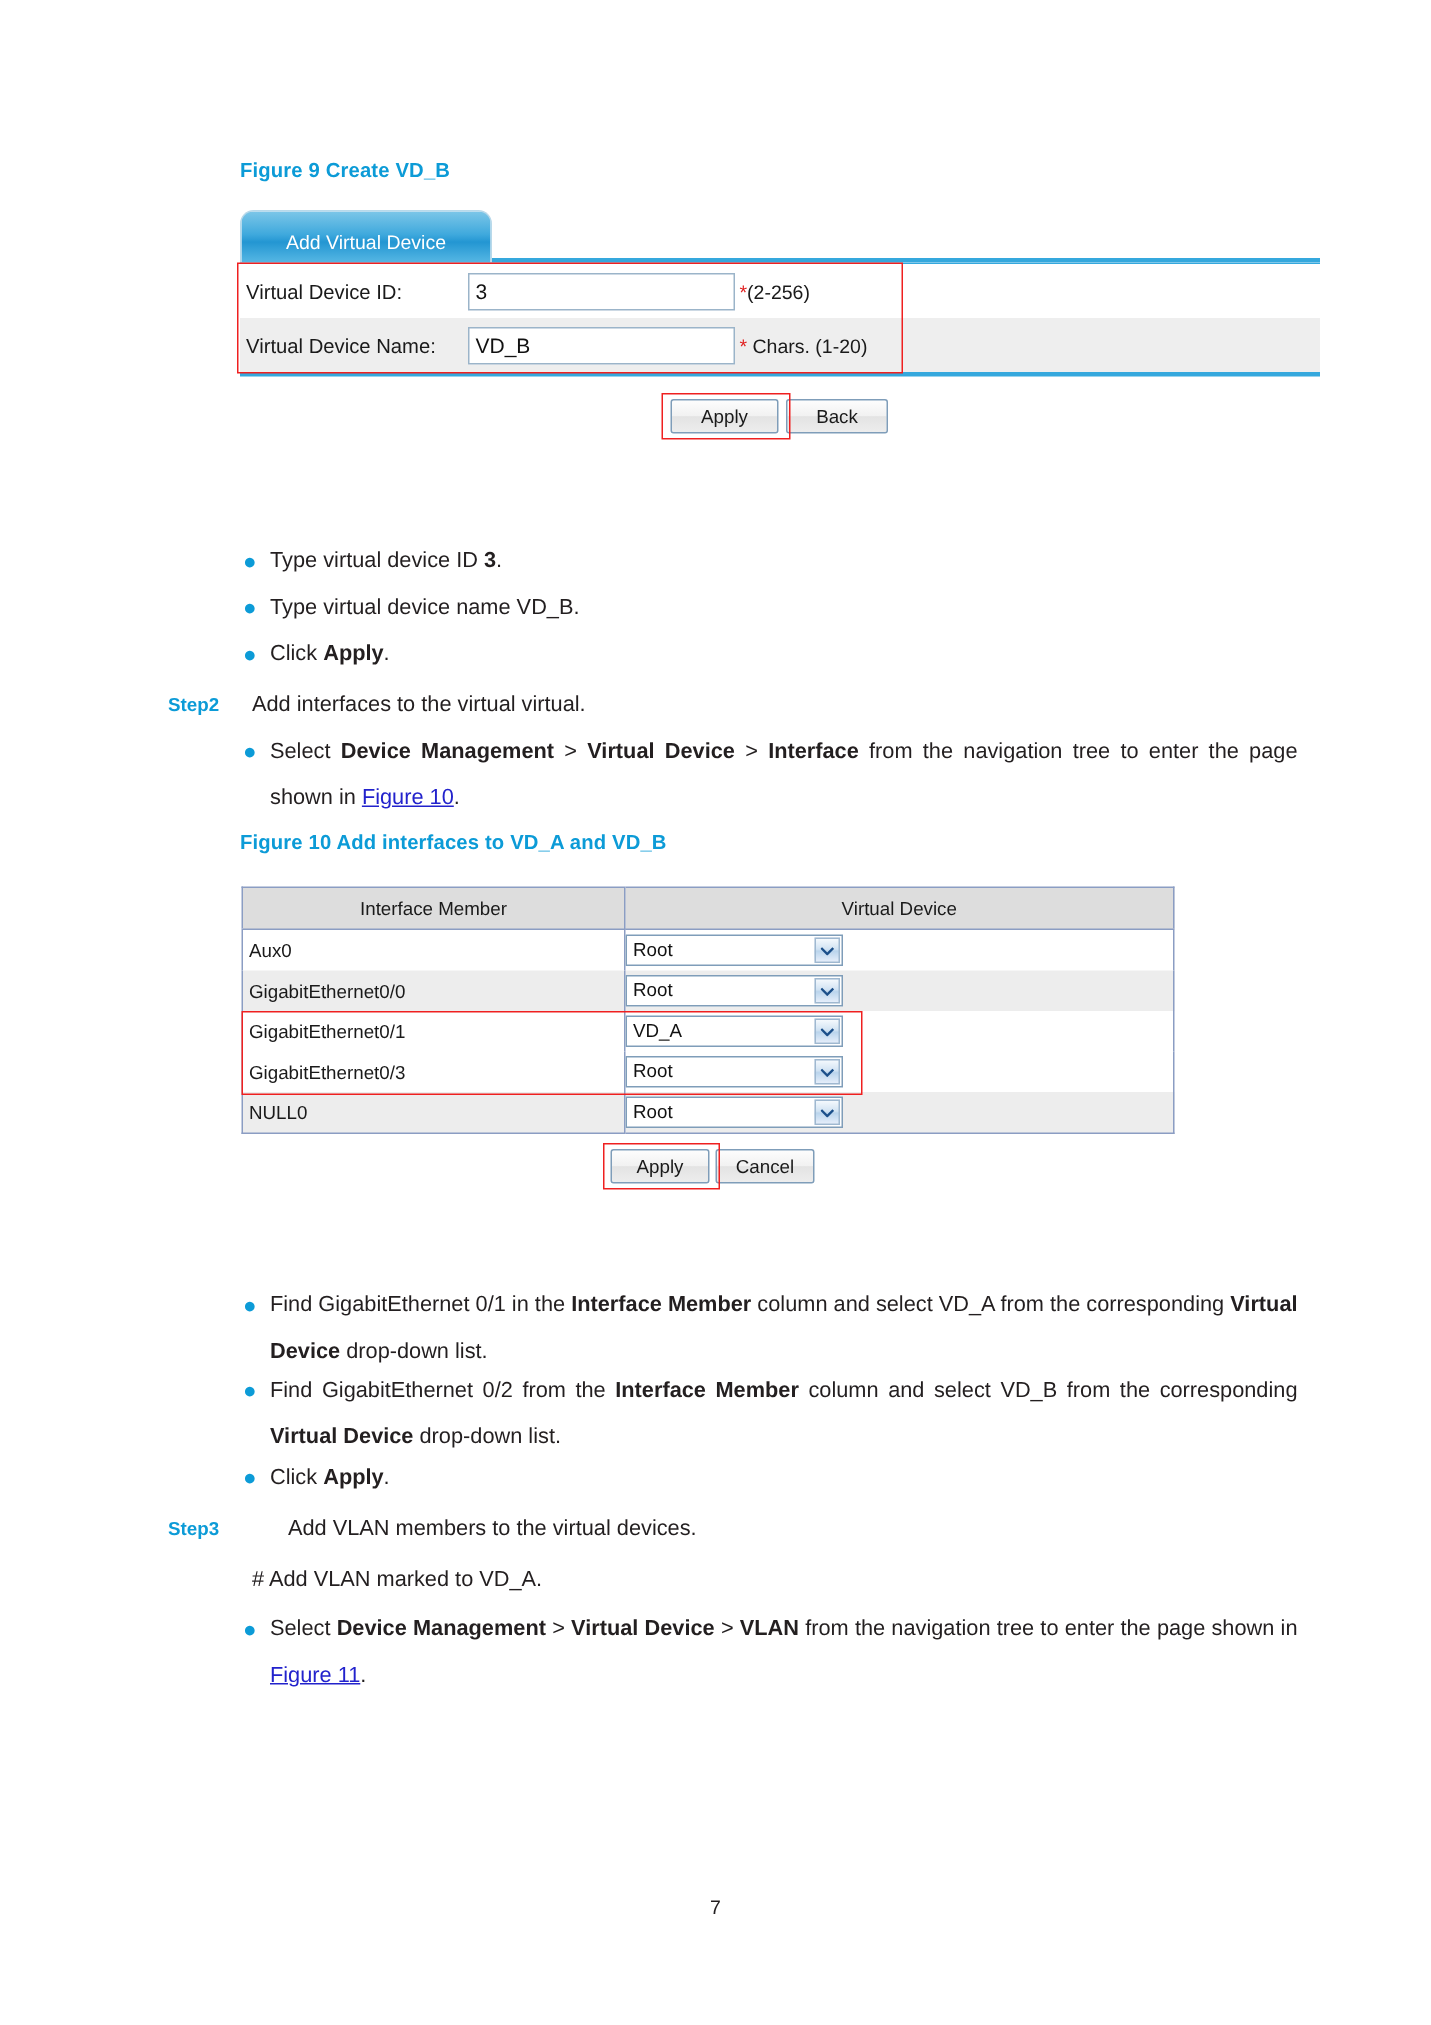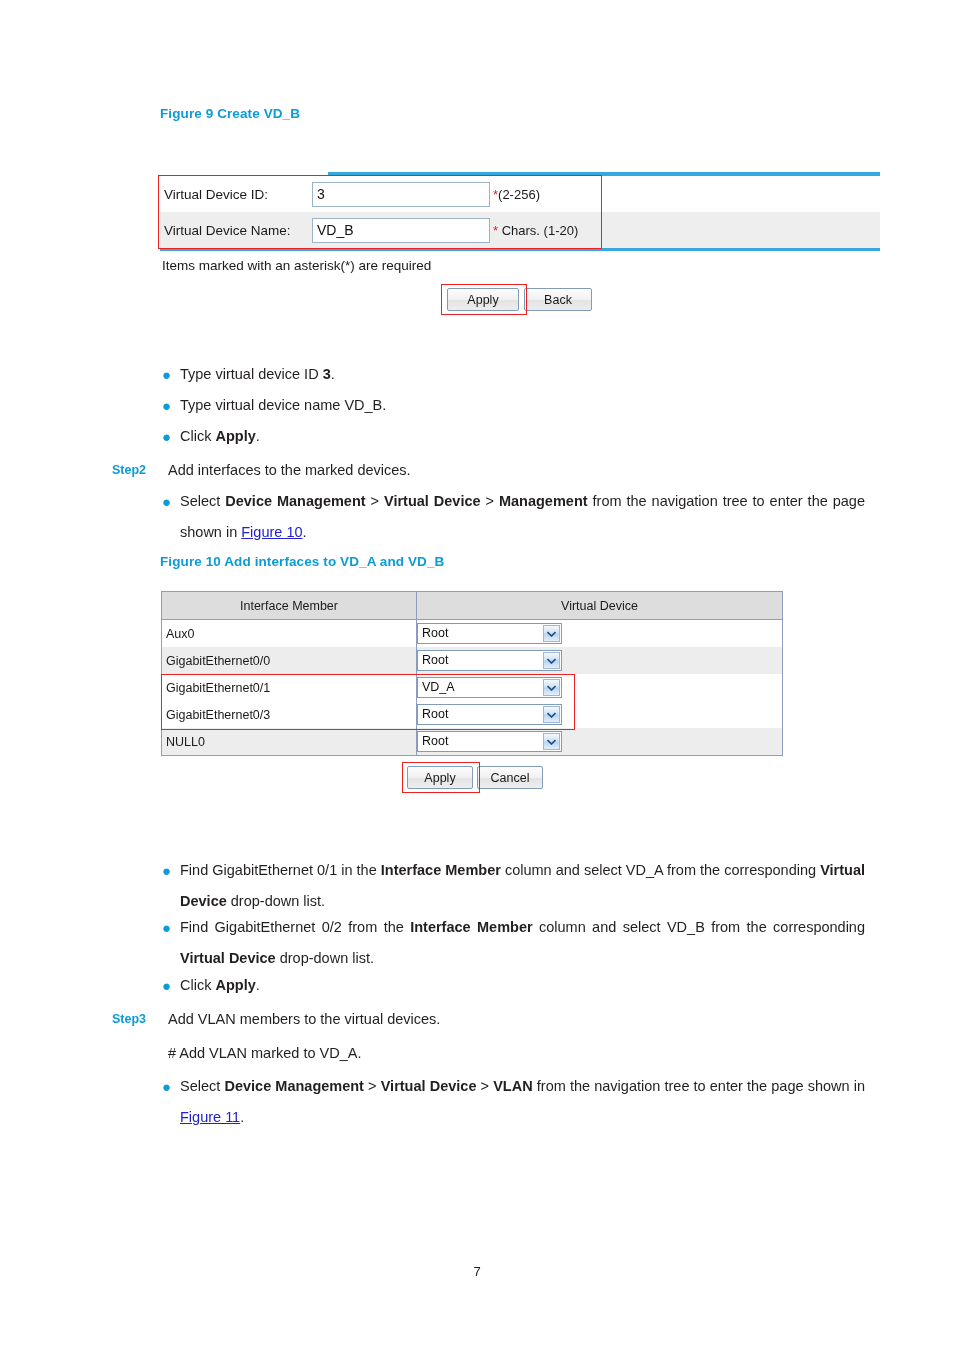--- a/index.html
+++ b/index.html
@@ -211,20 +211,23 @@
 </head>
 <body>
 
 <div class="page">
 
   <div class="fig-caption" style="left:160px; top:104px;">Figure 9 Create VD_B</div>
 
   <div class="f9">
 
     <div class="tab-strip">
+      <div class="tab">
+        <span>Add Virtual Device</span>
+      </div>
       <div class="tab-underline"></div>
     </div>
 
     <div class="f9-body">
       <div class="f9-rows">
 
         <div class="f9-row">
           <div class="f9-lbl">Virtual Device ID:</div>
           <div class="f9-input">3</div>
           <div class="f9-hint">
@@ -238,21 +241,20 @@
           <div class="f9-hint">
             <span class="ast">*</span><span> Chars. (1-20)</span>
           </div>
         </div>
 
         <div class="f9-redbox"></div>
       </div>
 
       <div class="f9-bottomrule"></div>
 
-      <div class="f9-note">Items marked with an asterisk(*) are required</div>
 
       <div class="btnbar" style="margin-top:12px;">
         <div class="btn" style="left:287px; top:3px; width:72px;">
           <span>Apply</span>
         </div>
         <div class="btn" style="left:364px; top:3px; width:68px;">
           <span>Back</span>
         </div>
         <div class="btn-redbox" style="left:281px; top:-1px; width:86px; height:31px;"></div>
       </div>
@@ -275,27 +277,27 @@
 
   <div class="bullet-row" style="left:160px; top:419px; width:700px;">
     <div class="bullet-dot">●</div>
     <div class="bullet-text">
       <span>Click </span><b>Apply</b><span>.</span>
     </div>
   </div>
 
   <div class="step-row" style="left:112px; top:453px; width:760px;">
     <div class="step-label">Step2</div>
-    <div class="step-text">Add interfaces to the marked devices.</div>
+    <div class="step-text">Add interfaces to the virtual virtual.</div>
   </div>
 
   <div class="bullet-row" style="left:160px; top:484px; width:705px;">
     <div class="bullet-dot">●</div>
     <div class="bullet-text just">
-      <span>Select </span><b>Device Management</b><span> &gt; </span><b>Virtual Device</b><span> &gt; </span><b>Management</b><span> from the navigation tree to enter the page shown in </span><a class="xref" href="#">Figure 10</a><span>.</span>
+      <span>Select </span><b>Device Management</b><span> &gt; </span><b>Virtual Device</b><span> &gt; </span><b>Interface</b><span> from the navigation tree to enter the page shown in </span><a class="xref" href="#">Figure 10</a><span>.</span>
     </div>
   </div>
 
   <div class="fig-caption" style="left:160px; top:552px;">Figure 10 Add interfaces to VD_A and VD_B</div>
 
   <div class="f10">
     <table class="tbl">
       <thead>
         <tr>
           <th class="c1">Interface Member</th>
@@ -398,21 +400,21 @@
     </div>
   </div>
 
   <div class="bullet-row" style="left:160px; top:968px; width:705px;">
     <div class="bullet-dot">●</div>
     <div class="bullet-text">
       <span>Click </span><b>Apply</b><span>.</span>
     </div>
   </div>
 
-  <div class="step-row" style="left:112px; top:1002px; width:760px;">
+  <div class="step-row" style="left:112px; top:1002px; width:760px;gap:24px;">
     <div class="step-label">Step3</div>
     <div class="step-text">Add VLAN members to the virtual devices.</div>
   </div>
 
   <div class="plain-row" style="left:168px; top:1036px;"># Add VLAN marked to VD_A.</div>
 
   <div class="bullet-row" style="left:160px; top:1069px; width:705px;">
     <div class="bullet-dot">●</div>
     <div class="bullet-text just">
       <span>Select </span><b>Device Management</b><span> &gt; </span><b>Virtual Device</b><span> &gt; </span><b>VLAN</b><span> from the navigation tree to enter the page shown in </span><a class="xref" href="#">Figure 11</a><span>.</span>

